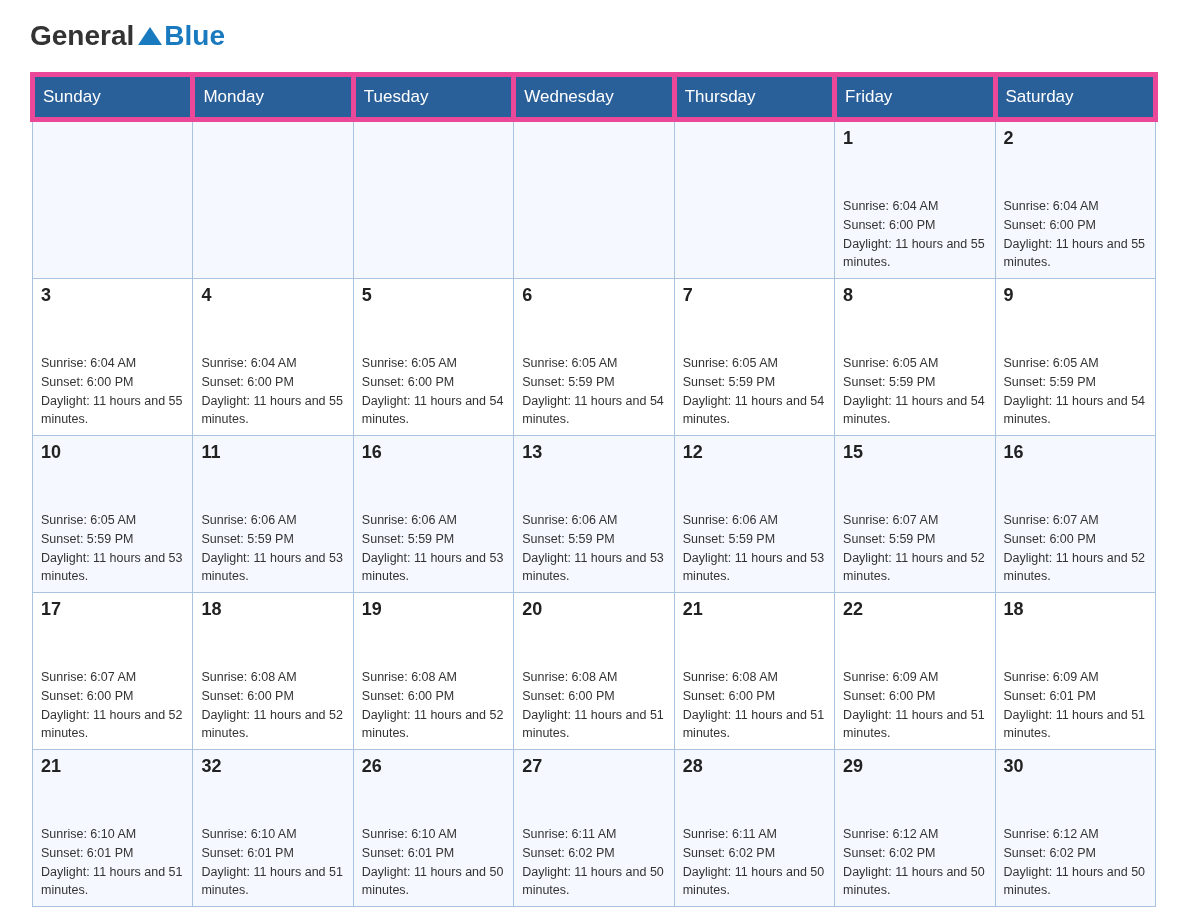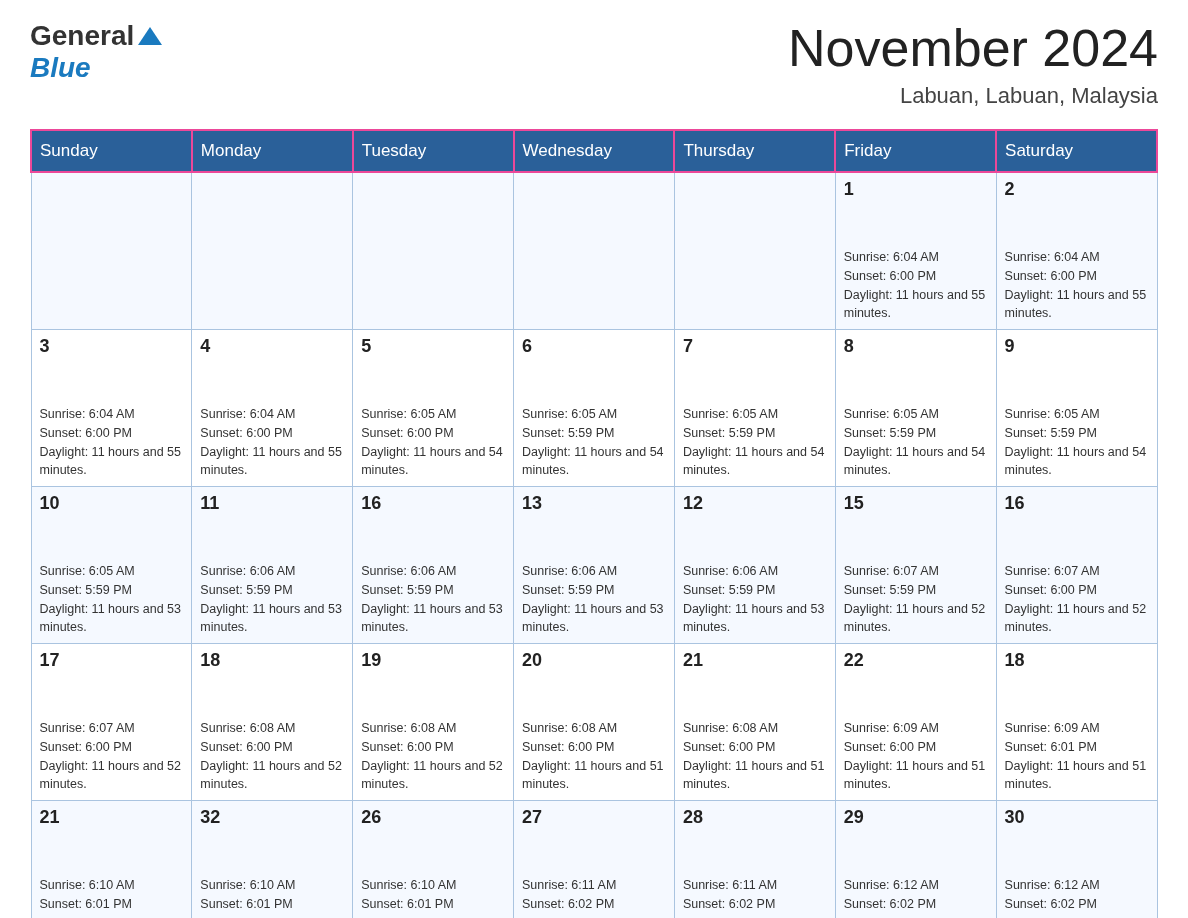--- a/index.html
+++ b/index.html
@@ -21,30 +21,29 @@
       font-weight: bold;
       color: #333;
     }
     .logo-text-blue {
       font-size: 28px;
       font-weight: bold;
       color: #1a7abf;
     }
     .logo-container {
       display: flex;
-      flex-direction: column;
+      flex-direction: row;
     }
     .logo-line1 {
       display: flex;
       align-items: center;
     }
     .logo-line2 {
       display: flex;
       justify-content: flex-start;
-      font-style: italic;
     }
     .title-area {
       text-align: right;
     }
     .month-title {
       font-size: 52px;
       font-weight: normal;
       color: #222;
       line-height: 1.1;
     }
@@ -57,21 +56,21 @@
       width: 100%;
       border-collapse: collapse;
     }
     .calendar thead th {
       background: #2a6099;
       color: #fff;
       font-size: 17px;
       font-weight: normal;
       padding: 10px 8px;
       text-align: left;
-      border: 2px solid #ec4899;
+      border: 5px solid #ec4899;
     }
     .calendar tbody td {
       vertical-align: top;
       border: 1px solid #aac4e0;
       padding: 6px 8px;
       width: 14.28%;
       min-height: 100px;
     }
     .day-number {
       font-size: 18px;
@@ -104,24 +103,20 @@
     <div class="logo-line1">
       <span class="logo-text-general">General</span>
       <svg width="28" height="28" viewBox="0 0 28 28" style="margin-left:2px;margin-top:2px;">
         <polygon points="14,4 26,22 2,22" fill="#1a7abf"></polygon>
       </svg>
     </div>
     <div class="logo-line2">
       <span class="logo-text-blue">Blue</span>
     </div>
   </div>
-  <div class="title-area">
-    <div class="month-title">November 2024</div>
-    <div class="location">Labuan, Labuan, Malaysia</div>
-  </div>
 </div>
 
 <table class="calendar">
   <thead>
     <tr id="weekday-header-row">
         <th>Sunday</th>
         <th>Monday</th>
         <th>Tuesday</th>
         <th>Wednesday</th>
         <th>Thursday</th>

